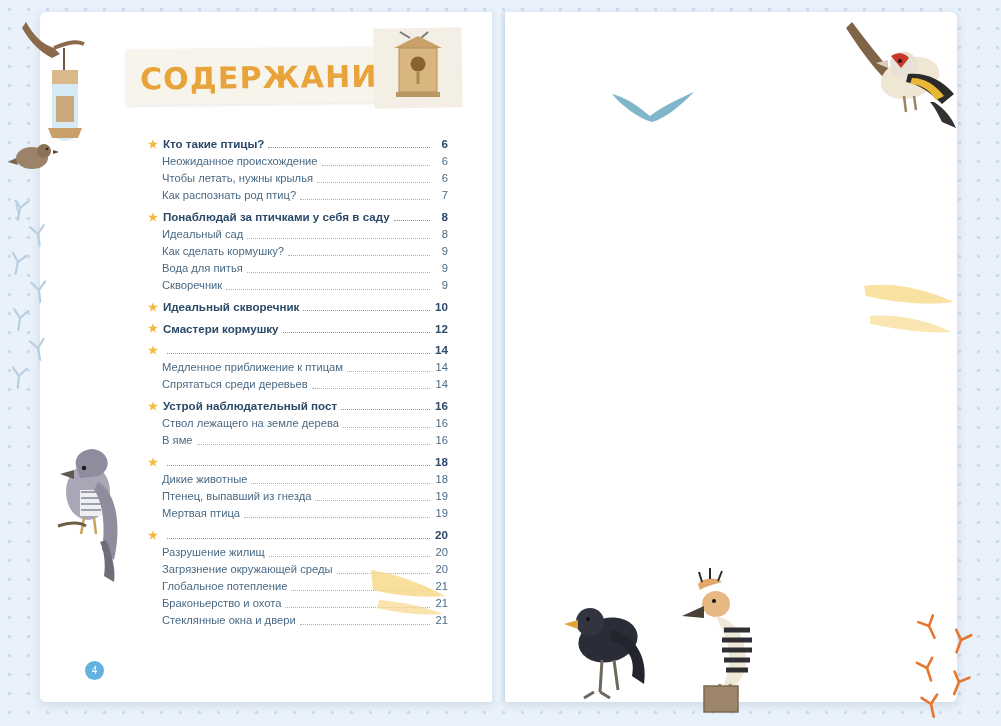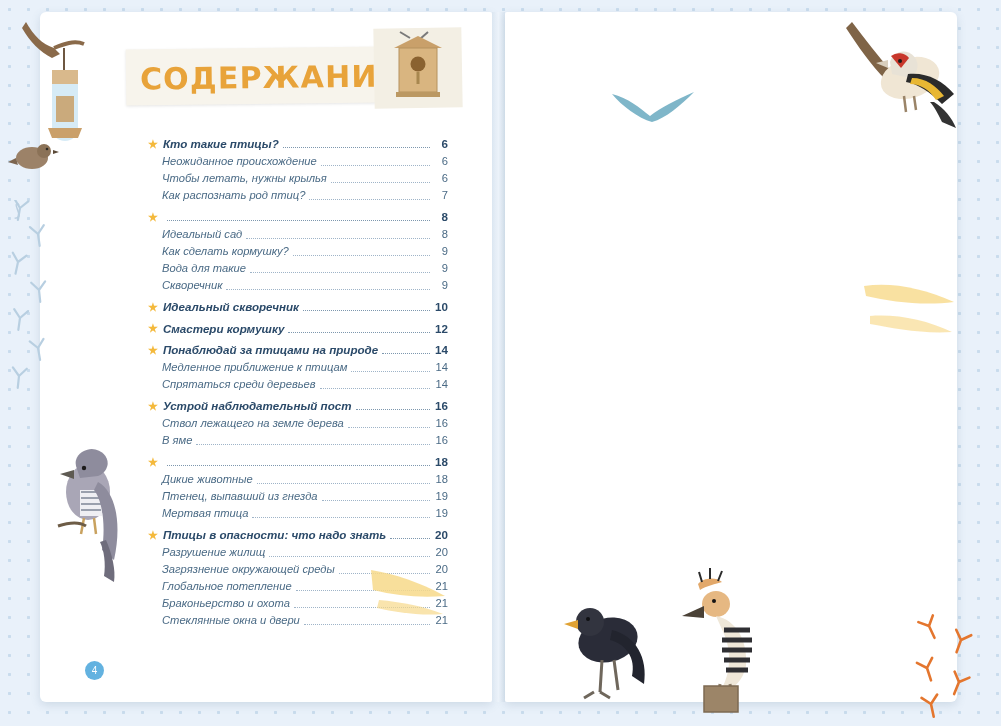--- a/index.html
+++ b/index.html
@@ -100,21 +100,21 @@
     margin-bottom: 2px;
     font-size: 11.6px;
   }
   .toc-row.sub { color: #4a6а85; color: #4a6a85; padding-left: 14px; }
   .star {
     color: #f4b93c;
     font-size: 11px;
     margin-right: 5px;
     line-height: 15px;
   }
-  .lbl { flex: 0 0 auto; font-style: italic; }
+  .lbl { flex: 0 0 auto; }
   .dots {
     flex: 1 1 auto;
     border-bottom: 1.5px dotted #9fb4c8;
     margin: 0 4px 3.5px 4px;
     min-width: 8px;
     height: 0;
   }
   .toc-row.main .dots { border-bottom: 1.5px dotted #7d97ae; }
   .pg { flex: 0 0 auto; text-align: right; min-width: 14px; }
 
@@ -179,35 +179,36 @@
           <span class="dots"></span>
           <span class="pg">6</span>
         </div>
         <div class="toc-row sub">
           <span class="lbl">Как распознать род птиц?</span>
           <span class="dots"></span>
           <span class="pg">7</span>
         </div>
         <div class="toc-row main">
           <span class="star">★</span>
+          <span class="lbl">Понаблюдай за птичками у себя в саду</span>
           <span class="dots"></span>
           <span class="pg">8</span>
         </div>
         <div class="toc-row sub">
           <span class="lbl">Идеальный сад</span>
           <span class="dots"></span>
           <span class="pg">8</span>
         </div>
         <div class="toc-row sub">
           <span class="lbl">Как сделать кормушку?</span>
           <span class="dots"></span>
           <span class="pg">9</span>
         </div>
         <div class="toc-row sub">
-          <span class="lbl">Вода для такие</span>
+          <span class="lbl">Вода для питья</span>
           <span class="dots"></span>
           <span class="pg">9</span>
         </div>
         <div class="toc-row sub">
           <span class="lbl">Скворечник</span>
           <span class="dots"></span>
           <span class="pg">9</span>
         </div>
         <div class="toc-row main">
           <span class="star">★</span>
@@ -216,21 +217,20 @@
           <span class="pg">10</span>
         </div>
         <div class="toc-row main">
           <span class="star">★</span>
           <span class="lbl">Смастери кормушку</span>
           <span class="dots"></span>
           <span class="pg">12</span>
         </div>
         <div class="toc-row main">
           <span class="star">★</span>
-          <span class="lbl">Понаблюдай за птицами на природе</span>
           <span class="dots"></span>
           <span class="pg">14</span>
         </div>
         <div class="toc-row sub">
           <span class="lbl">Медленное приближение к птицам</span>
           <span class="dots"></span>
           <span class="pg">14</span>
         </div>
         <div class="toc-row sub">
           <span class="lbl">Спрятаться среди деревьев</span>
@@ -268,21 +268,20 @@
           <span class="dots"></span>
           <span class="pg">19</span>
         </div>
         <div class="toc-row sub">
           <span class="lbl">Мертвая птица</span>
           <span class="dots"></span>
           <span class="pg">19</span>
         </div>
         <div class="toc-row main">
           <span class="star">★</span>
-          <span class="lbl">Птицы в опасности: что надо знать</span>
           <span class="dots"></span>
           <span class="pg">20</span>
         </div>
         <div class="toc-row sub">
           <span class="lbl">Разрушение жилищ</span>
           <span class="dots"></span>
           <span class="pg">20</span>
         </div>
         <div class="toc-row sub">
           <span class="lbl">Загрязнение окружающей среды</span>

